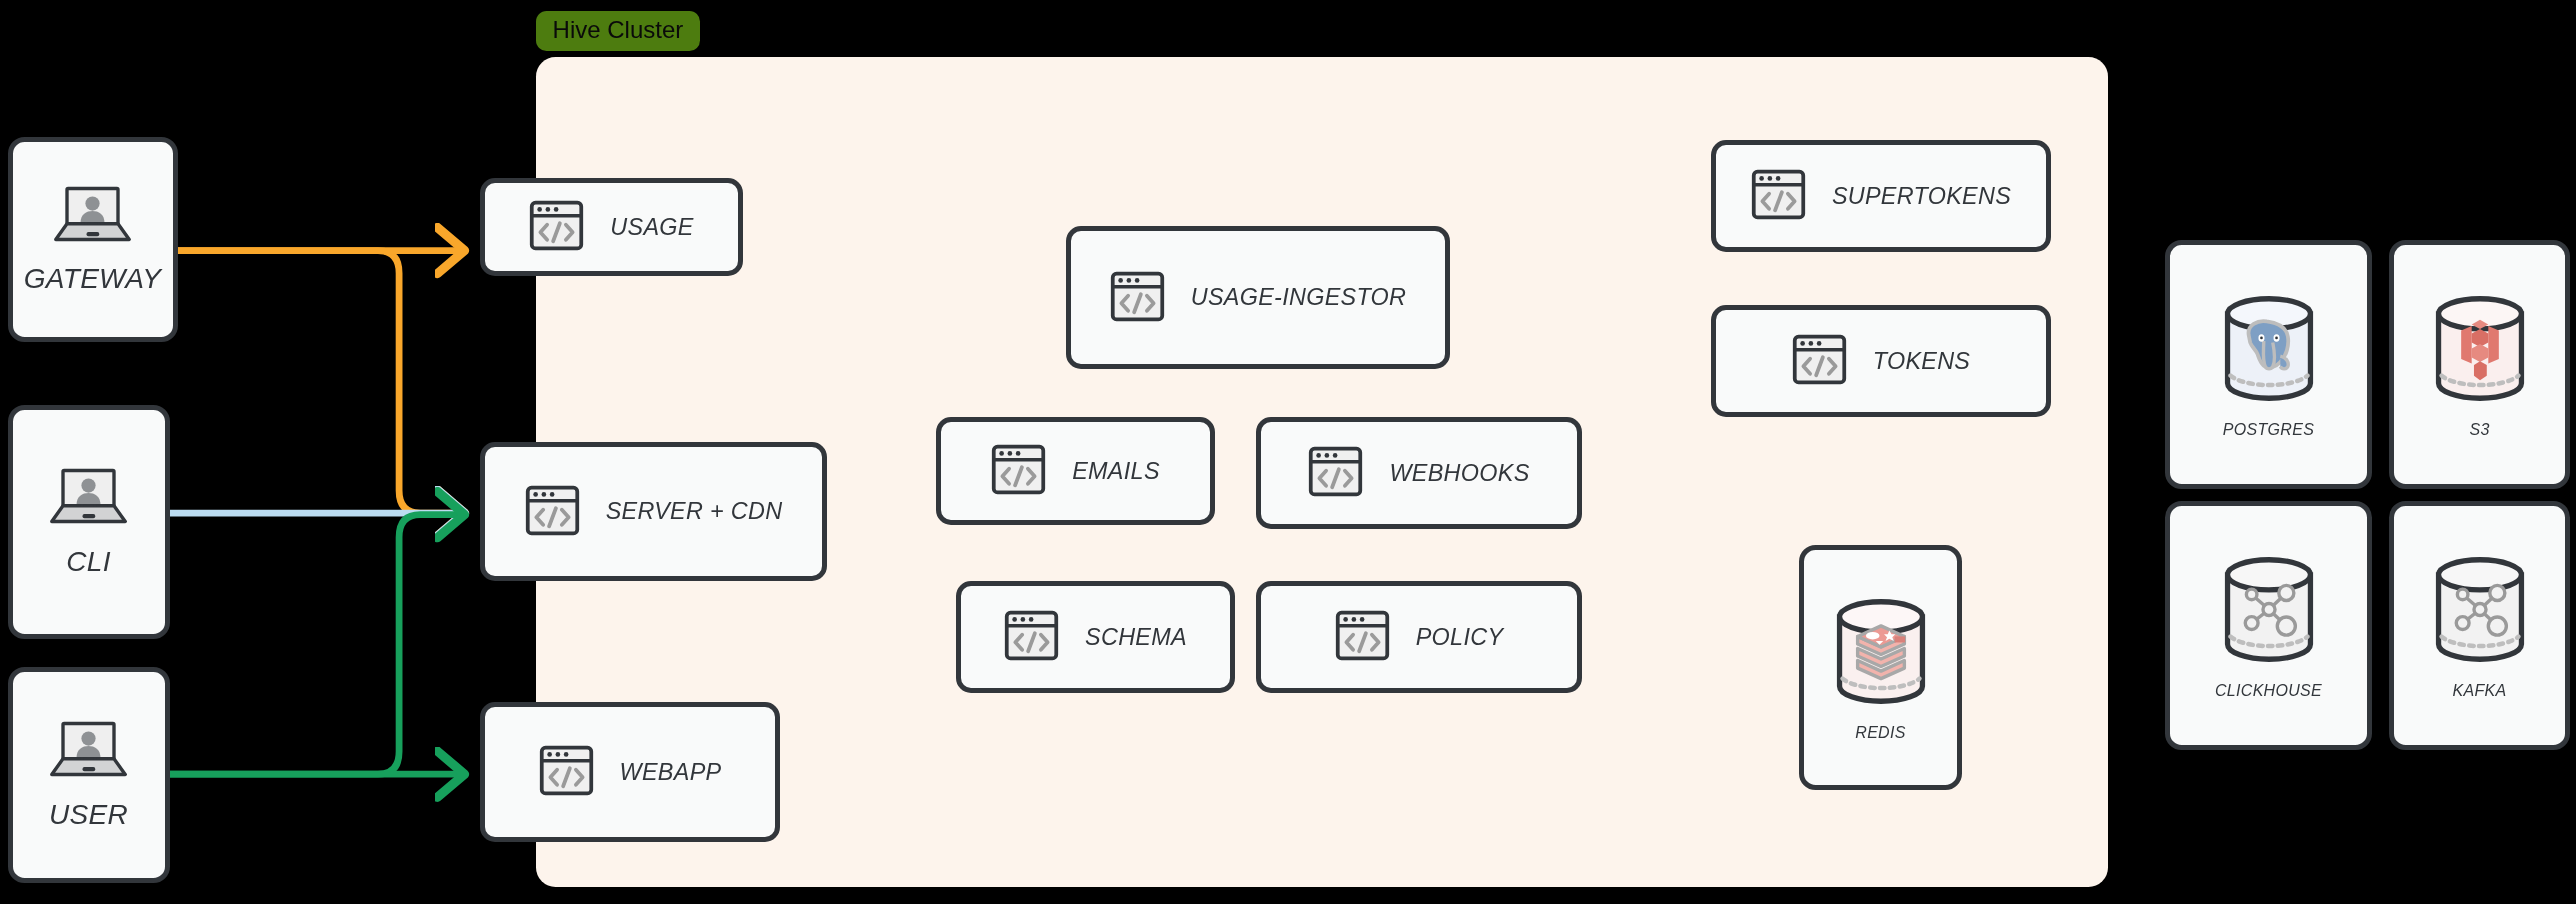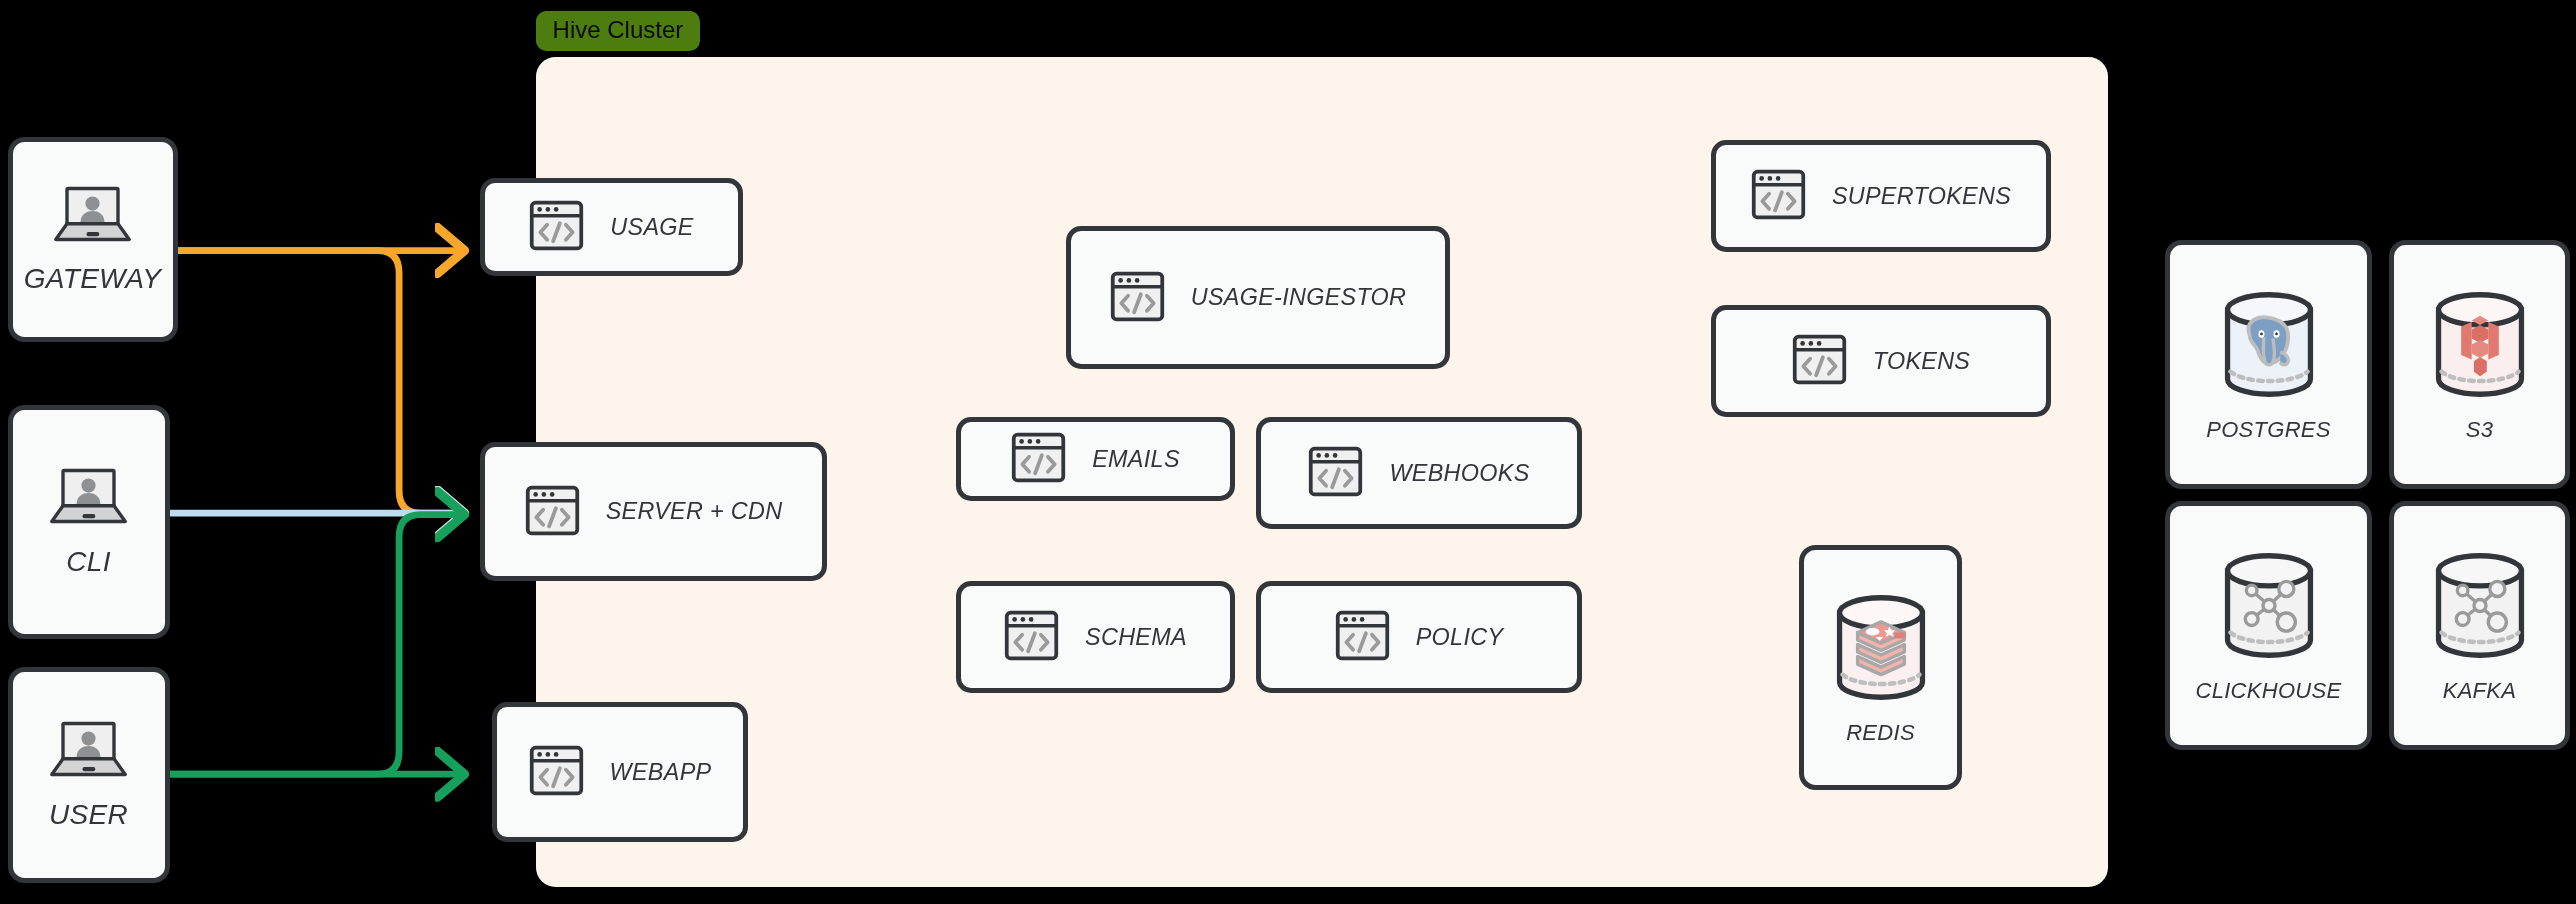--- a/index.html
+++ b/index.html
@@ -39,21 +39,21 @@
     border-radius: 15px;
   }
 
   .node-label {
     font-style: italic;
     color: #32363B;
     letter-spacing: 0.3px;
     white-space: nowrap;
   }
   .client .node-label { font-size: 28px; margin-top: 13.6px; }
-  .db .node-label     { font-size: 22px; margin-top: 12px; }
+  .db .node-label     { font-size: 16px; margin-top: 12px; }
   .svc .node-label    { font-size: 23.4px; }
 
   .svc-inner {
     display: flex;
     align-items: center;
     gap: 26px;
   }
 
   
   #cluster-panel {
@@ -184,21 +184,21 @@
           <circle cx="36" cy="12.5" r="3.1" fill="#32363B"></circle>
           <path d="M24 33 L15 43 L24 53" fill="none" stroke="#9A9A9A" stroke-width="5" stroke-linecap="round" stroke-linejoin="round"></path>
           <path d="M49 33 L58 43 L49 53" fill="none" stroke="#9A9A9A" stroke-width="5" stroke-linecap="round" stroke-linejoin="round"></path>
           <line x1="41" y1="31" x2="32" y2="55" stroke="#9A9A9A" stroke-width="5" stroke-linecap="round"></line>
         </svg>
       </span>
       <span class="node-label">SERVER + CDN</span>
     </div>
   </div>
 
-  <div class="node svc" style="left:492px; top:702px; width:256px; height:140px;justify-content:center;">
+  <div class="node svc" style="left:480px; top:702px; width:300px; height:140px;justify-content:center;">
     <div class="svc-inner">
       <span>
         <svg width="55" height="51" viewBox="0 0 73 68" xmlns="http://www.w3.org/2000/svg">
           <rect x="3.5" y="3.5" width="66" height="61" rx="5" fill="#F0F0F0" stroke="#32363B" stroke-width="5"></rect>
           <line x1="3.5" y1="21" x2="69.5" y2="21" stroke="#32363B" stroke-width="4.5"></line>
           <circle cx="14" cy="12.5" r="3.1" fill="#32363B"></circle>
           <circle cx="25" cy="12.5" r="3.1" fill="#32363B"></circle>
           <circle cx="36" cy="12.5" r="3.1" fill="#32363B"></circle>
           <path d="M24 33 L15 43 L24 53" fill="none" stroke="#9A9A9A" stroke-width="5" stroke-linecap="round" stroke-linejoin="round"></path>
           <path d="M49 33 L58 43 L49 53" fill="none" stroke="#9A9A9A" stroke-width="5" stroke-linecap="round" stroke-linejoin="round"></path>
@@ -220,21 +220,21 @@
           <circle cx="36" cy="12.5" r="3.1" fill="#32363B"></circle>
           <path d="M24 33 L15 43 L24 53" fill="none" stroke="#9A9A9A" stroke-width="5" stroke-linecap="round" stroke-linejoin="round"></path>
           <path d="M49 33 L58 43 L49 53" fill="none" stroke="#9A9A9A" stroke-width="5" stroke-linecap="round" stroke-linejoin="round"></path>
           <line x1="41" y1="31" x2="32" y2="55" stroke="#9A9A9A" stroke-width="5" stroke-linecap="round"></line>
         </svg>
       </span>
       <span class="node-label">USAGE-INGESTOR</span>
     </div>
   </div>
 
-  <div class="node svc" style="left:956px; top:417px; width:279px; height:84px;">
+  <div class="node svc" style="left:936px; top:417px; width:279px; height:108px;">
     <div class="svc-inner">
       <span>
         <svg width="55" height="51" viewBox="0 0 73 68" xmlns="http://www.w3.org/2000/svg">
           <rect x="3.5" y="3.5" width="66" height="61" rx="5" fill="#F0F0F0" stroke="#32363B" stroke-width="5"></rect>
           <line x1="3.5" y1="21" x2="69.5" y2="21" stroke="#32363B" stroke-width="4.5"></line>
           <circle cx="14" cy="12.5" r="3.1" fill="#32363B"></circle>
           <circle cx="25" cy="12.5" r="3.1" fill="#32363B"></circle>
           <circle cx="36" cy="12.5" r="3.1" fill="#32363B"></circle>
           <path d="M24 33 L15 43 L24 53" fill="none" stroke="#9A9A9A" stroke-width="5" stroke-linecap="round" stroke-linejoin="round"></path>
           <path d="M49 33 L58 43 L49 53" fill="none" stroke="#9A9A9A" stroke-width="5" stroke-linecap="round" stroke-linejoin="round"></path>

